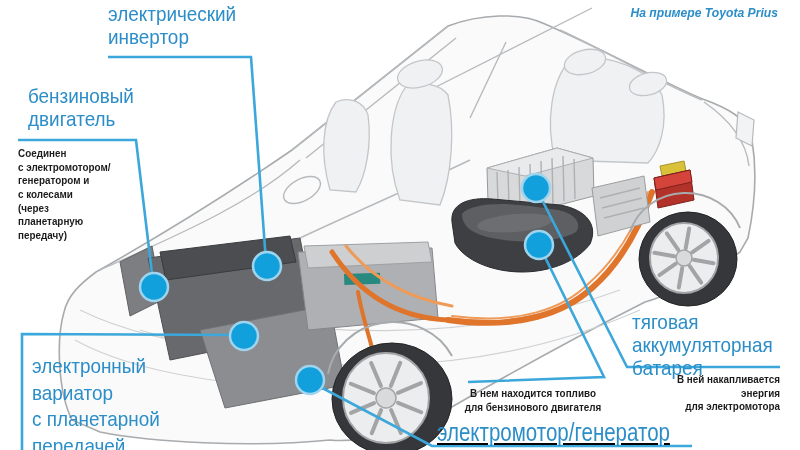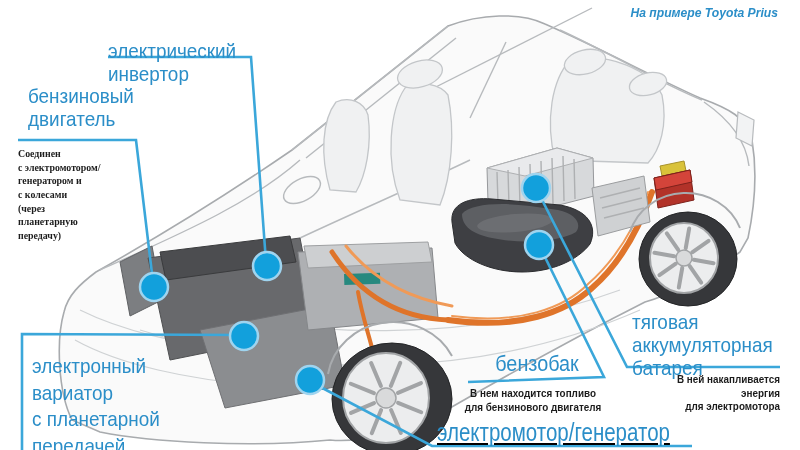--- a/index.html
+++ b/index.html
@@ -159,49 +159,46 @@
     <circle class="dot" cx="244" cy="336" r="14"></circle>
     <circle class="dot" cx="310" cy="380" r="14"></circle>
     <circle class="dot" cx="536" cy="188" r="14"></circle>
     <circle class="dot" cx="539" cy="245" r="14"></circle>
   </svg>
 
   <div class="label" style="left:558px;top:5px;width:220px;">
     <div class="note">На примере Toyota Prius</div>
   </div>
 
-  <div class="label" style="left:108px;top:2px;width:170px;margin-top:37px;">
+  <div class="label" style="left:108px;top:2px;width:170px;">
     <div class="title">электрический
 инвертор</div>
   </div>
 
   <div class="label" style="left:28px;top:84px;width:150px;">
     <div class="title">бензиновый
 двигатель</div>
   </div>
-  <div class="label" style="left:18px;top:147px;width:125px;font-family:Liberation Serif, serif;">
+  <div class="label" style="left:18px;top:147px;width:125px;">
     <div class="desc desc-left">Соединен
 с электромотором/
 генератором и
 с колесами
 (через
 планетарную
 передачу)</div>
   </div>
 
   <div class="label" style="left:32px;top:353px;width:190px;">
     <div class="title title-cvt">электронный
 вариатор
 с планетарной
 передачей</div>
   </div>
 
-  <div class="label" style="left:462px;top:352px;width:150px;">
-    <div class="title title-fuel">бензобак</div>
-  </div>
   <div class="label" style="left:448px;top:387px;width:170px;">
     <div class="desc desc-center">В нем находится топливо
 для бензинового двигателя</div>
   </div>
 
   <div class="label" style="left:632px;top:294px;width:165px;margin-top:16px;">
     <div class="title">тяговая
 аккумуляторная
 батарея</div>
   </div>

